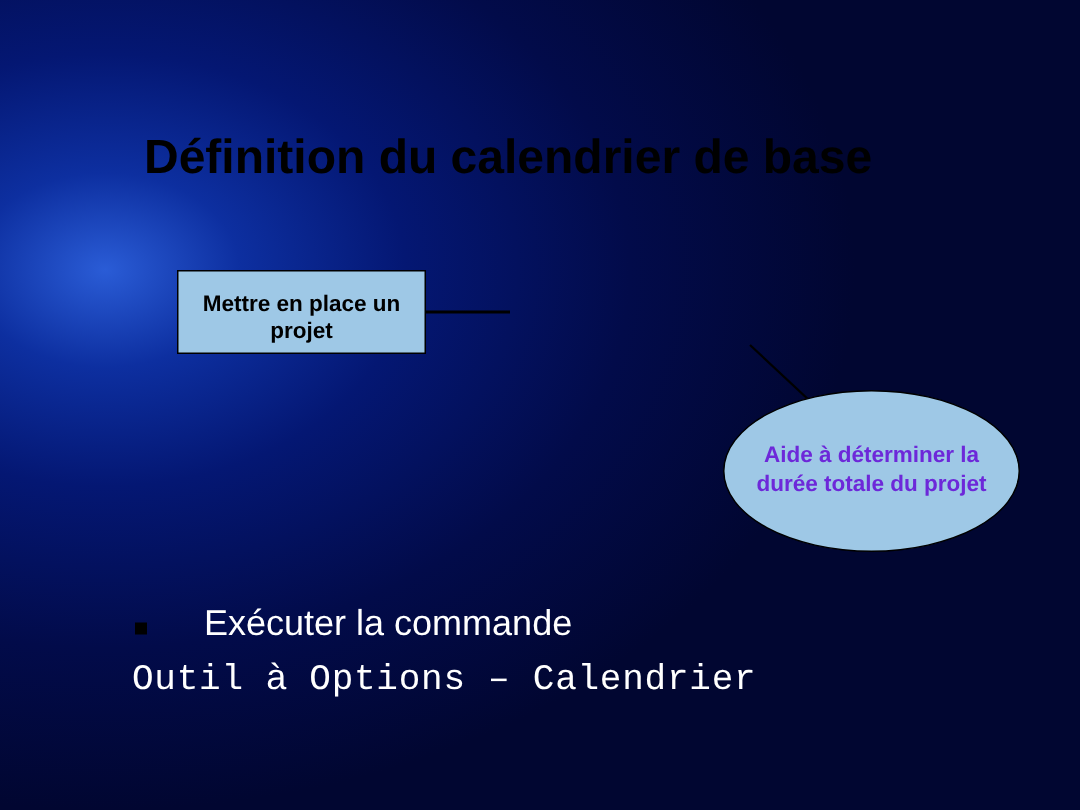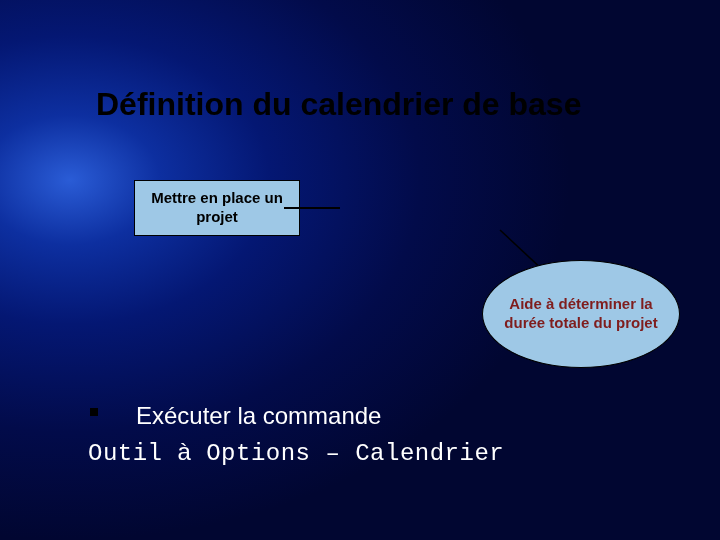--- a/index.html
+++ b/index.html
@@ -40,24 +40,25 @@
     font-size: 15px;
     display: flex;
     align-items: center;
     justify-content: center;
     text-align: center;
     line-height: 1.25;
     padding: 4px 6px;
     box-sizing: border-box;
   }
   .box1 {
-    left: 134px;
+    left: 118px;
     top: 180px;
     width: 166px;
     height: 56px;
+    align-items: flex-end;
   }
   .box2 {
     left: 340px;
     top: 180px;
     width: 166px;
     height: 56px;
   }
   .connector {
     position: absolute;
     left: 284px;
@@ -76,36 +77,36 @@
   }
   .callout-bubble {
     position: absolute;
     left: 482px;
     top: 260px;
     width: 198px;
     height: 108px;
     background: #9ec8e6;
     border: 1px solid #000;
     border-radius: 50%;
-    color: #7f1d1d;
+    color: #6d28d9;
     font-weight: bold;
     font-size: 15px;
     display: flex;
     align-items: center;
     text-align: center;
     line-height: 1.25;
     padding: 10px 18px;
     box-sizing: border-box;
   }
   .bullet-row {
     position: absolute;
     left: 90px;
     top: 402px;
     display: flex;
-    align-items: flex-start;
+    align-items: center;
   }
   .bullet {
     width: 8px;
     height: 8px;
     background: #000;
     margin-right: 38px;
     flex: none;
     margin-top: 6px;
   }
   .bullet-text {

